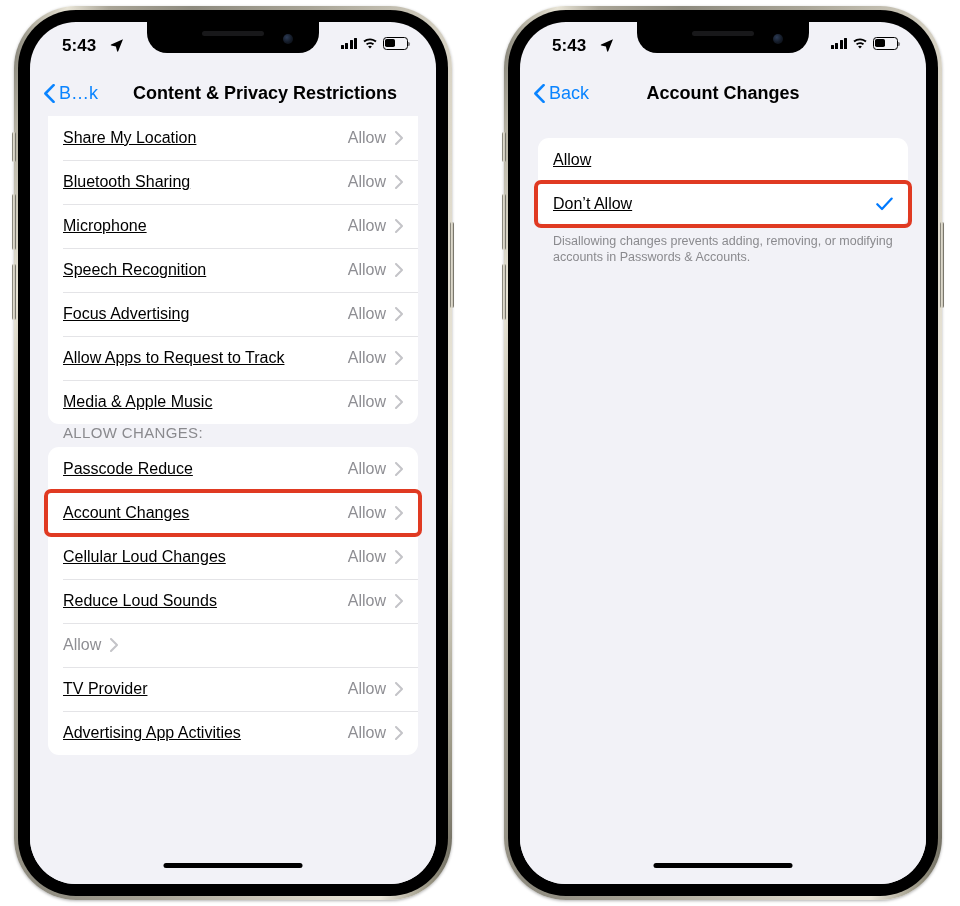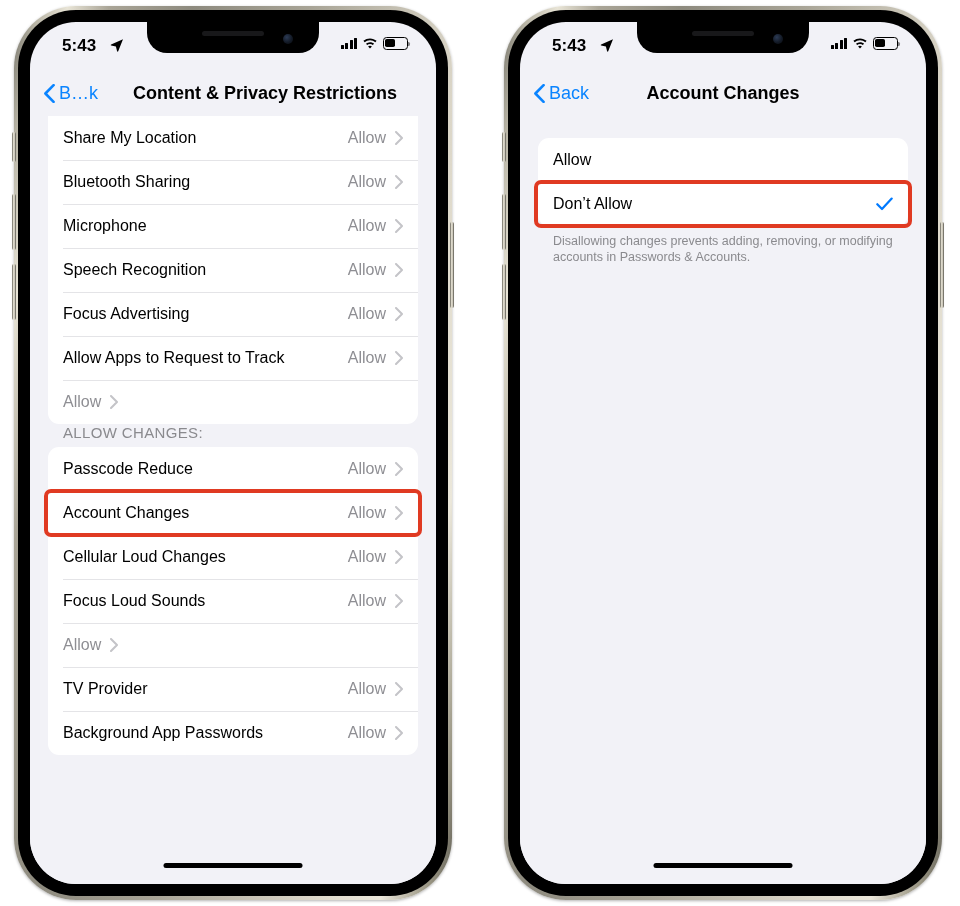--- a/index.html
+++ b/index.html
@@ -230,20 +230,21 @@
     position: absolute;
     top: 0; left: 15px; right: 0;
     height: 1px;
     background: #e4e4e7;
   }
   .row-label {
     font-size: 16px;
     color: #000;
     flex: 1;
     white-space: nowrap;
+    text-decoration: underline;
   }
   .row-value {
     font-size: 16px;
     color: #8e8e93;
     margin-right: 9px;
     white-space: nowrap;
   }
   .row-chev {
     width: 8px; height: 14px;
     flex: none;
@@ -387,20 +388,21 @@
               </svg></span>
         </div>
         <div class="row">
           <span class="row-label">Allow Apps to Request to Track</span>
           <span class="row-value">Allow</span>
           <span class="row-chev"><svg viewBox="0 0 8 14" width="8" height="14">
                 <path d="M1 1l6 6-6 6" fill="none" stroke="#c4c4c8" stroke-width="2" stroke-linecap="round" stroke-linejoin="round"></path>
               </svg></span>
         </div>
         <div class="row">
+          <span class="row-label">Media &amp; Apple Music</span>
           <span class="row-value">Allow</span>
           <span class="row-chev"><svg viewBox="0 0 8 14" width="8" height="14">
                 <path d="M1 1l6 6-6 6" fill="none" stroke="#c4c4c8" stroke-width="2" stroke-linecap="round" stroke-linejoin="round"></path>
               </svg></span>
         </div>
       </div>
 
       <div class="section-header">ALLOW CHANGES:</div>
 
       <div style="position:relative;">
@@ -420,41 +422,41 @@
                 </svg></span>
           </div>
           <div class="row">
             <span class="row-label">Cellular Loud Changes</span>
             <span class="row-value">Allow</span>
             <span class="row-chev"><svg viewBox="0 0 8 14" width="8" height="14">
                   <path d="M1 1l6 6-6 6" fill="none" stroke="#c4c4c8" stroke-width="2" stroke-linecap="round" stroke-linejoin="round"></path>
                 </svg></span>
           </div>
           <div class="row">
-            <span class="row-label">Focus Loud Sounds</span>
+            <span class="row-label">Reduce Loud Sounds</span>
             <span class="row-value">Allow</span>
             <span class="row-chev"><svg viewBox="0 0 8 14" width="8" height="14">
                   <path d="M1 1l6 6-6 6" fill="none" stroke="#c4c4c8" stroke-width="2" stroke-linecap="round" stroke-linejoin="round"></path>
                 </svg></span>
           </div>
           <div class="row">
             <span class="row-value">Allow</span>
             <span class="row-chev"><svg viewBox="0 0 8 14" width="8" height="14">
                   <path d="M1 1l6 6-6 6" fill="none" stroke="#c4c4c8" stroke-width="2" stroke-linecap="round" stroke-linejoin="round"></path>
                 </svg></span>
           </div>
           <div class="row">
             <span class="row-label">TV Provider</span>
             <span class="row-value">Allow</span>
             <span class="row-chev"><svg viewBox="0 0 8 14" width="8" height="14">
                   <path d="M1 1l6 6-6 6" fill="none" stroke="#c4c4c8" stroke-width="2" stroke-linecap="round" stroke-linejoin="round"></path>
                 </svg></span>
           </div>
           <div class="row">
-            <span class="row-label">Background App Passwords</span>
+            <span class="row-label">Advertising App Activities</span>
             <span class="row-value">Allow</span>
             <span class="row-chev"><svg viewBox="0 0 8 14" width="8" height="14">
                   <path d="M1 1l6 6-6 6" fill="none" stroke="#c4c4c8" stroke-width="2" stroke-linecap="round" stroke-linejoin="round"></path>
                 </svg></span>
           </div>
         </div>
 
         <div class="hl-box" style="left:14px; top:42px; right:14px; height:48px;"></div>
       </div>
 

